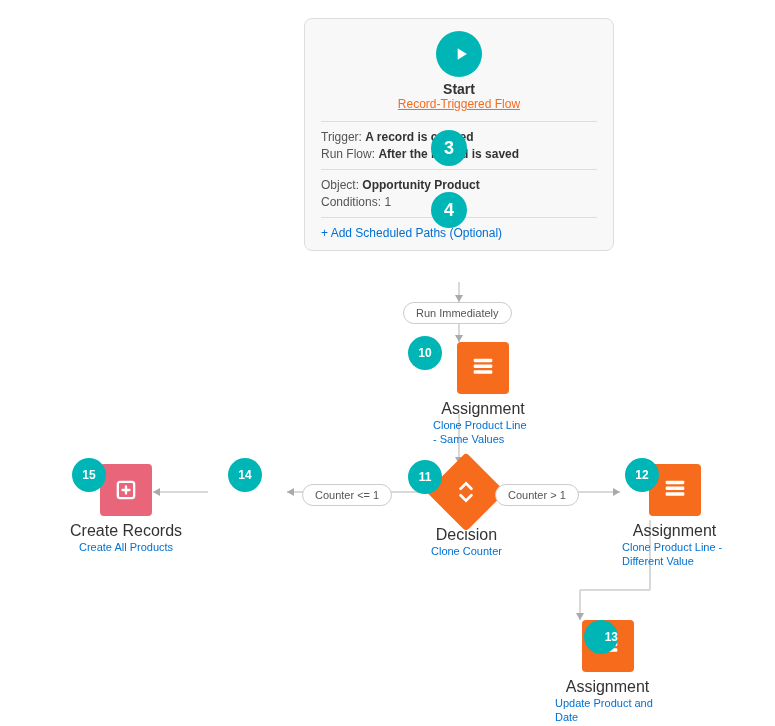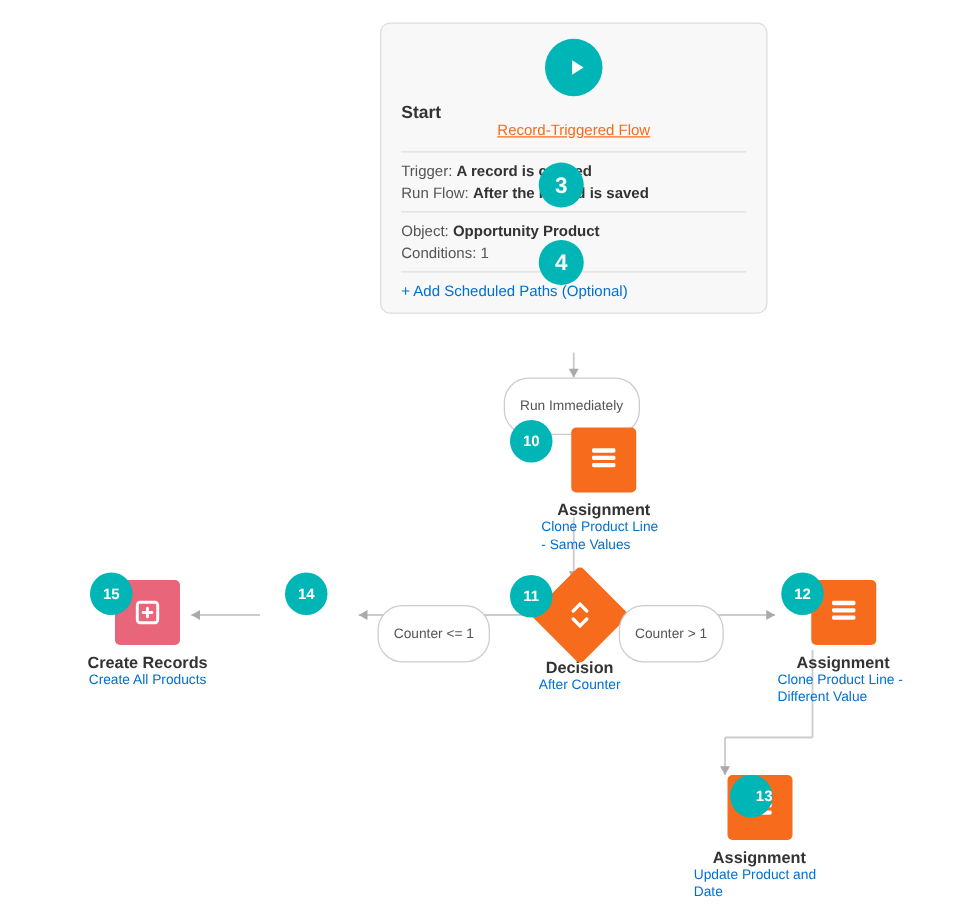--- a/index.html
+++ b/index.html
@@ -47,20 +47,21 @@
     }
 
     .start-play-btn svg {
       fill: white;
       width: 20px;
       height: 20px;
       margin-left: 3px;
     }
 
     .start-title {
+      text-align: center;
       font-size: 14px;
       font-weight: 600;
       color: #333;
     }
 
     .start-subtitle {
       text-align: center;
       font-size: 12px;
       color: #f76b1c;
       margin-bottom: 10px;
@@ -123,21 +124,21 @@
       display: flex;
       flex-direction: column;
       align-items: center;
     }
 
     
     .pill {
       background: white;
       border: 1px solid #ccc;
       border-radius: 20px;
-      padding: 16px 12px;
+      padding: 4px 12px;
       font-size: 11px;
       color: #555;
       white-space: nowrap;
       text-align: center;
     }
 
     
     .assignment-box {
       width: 52px;
       height: 52px;
@@ -207,22 +208,22 @@
       justify-content: center;
     }
 
     .update-box svg {
       fill: white;
       width: 28px;
       height: 28px;
     }
 
     .node-label {
-      font-size: 13px;
-      font-weight: 700;
+      font-size: 16px;
+      font-weight: 400;
       color: #333;
       margin-top: 6px;
       text-align: center;
     }
 
     .node-sublabel {
       font-size: 11px;
       color: #0070d2;
       text-align: left;
       max-width: 100px;
@@ -343,21 +344,21 @@
 
   <div class="node" style="top:464px; left:431px;">
     <div class="decision-diamond">
       <div class="decision-diamond-inner">
         <svg viewBox="0 0 24 24">
             <path d="M7 9l5-5 5 5M17 15l-5 5-5-5" stroke="white" stroke-width="2.5" fill="none" stroke-linecap="round"></path>
           </svg>
       </div>
     </div>
     <div class="node-label">Decision</div>
-    <div class="node-sublabel">After Counter</div>
+    <div class="node-sublabel">Clone Counter</div>
   </div>
 
   <div style="position:absolute; top:484px; left:302px;">
     <div class="pill">Counter &lt;= 1</div>
   </div>
 
   <div style="position:absolute; top:484px; left:495px;">
     <div class="pill">Counter &gt; 1</div>
   </div>
 

